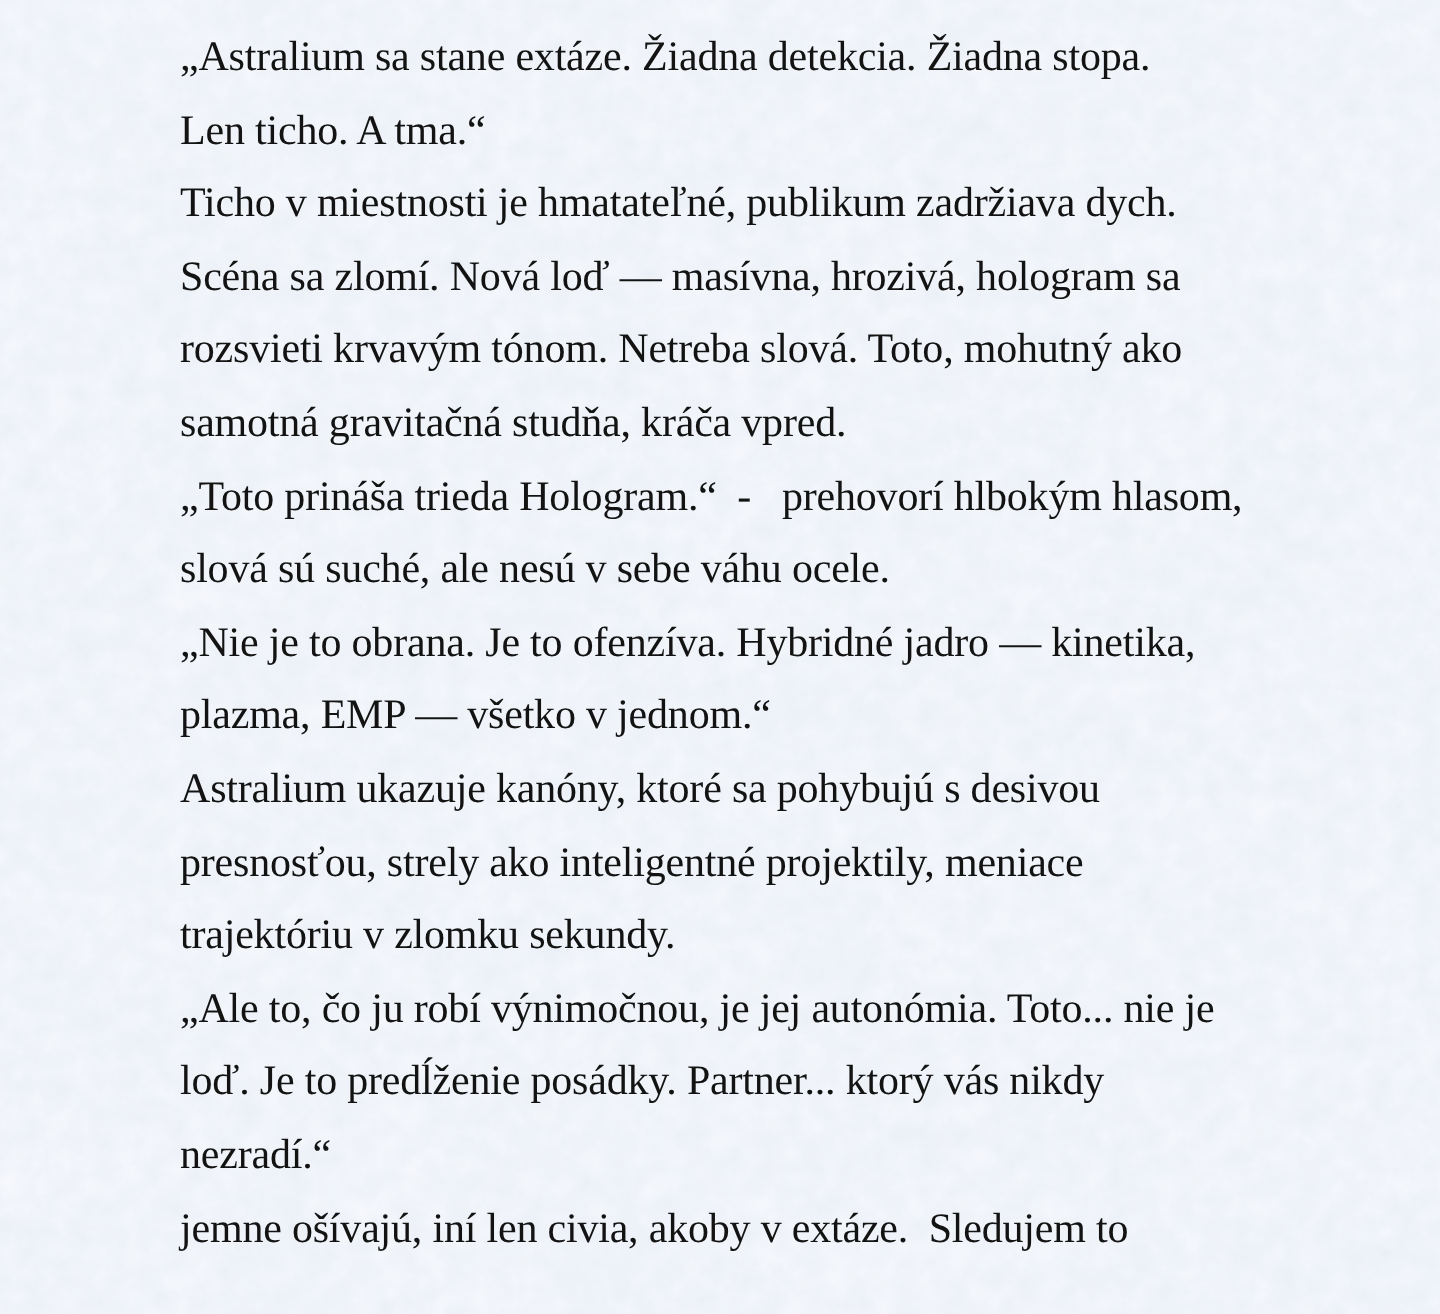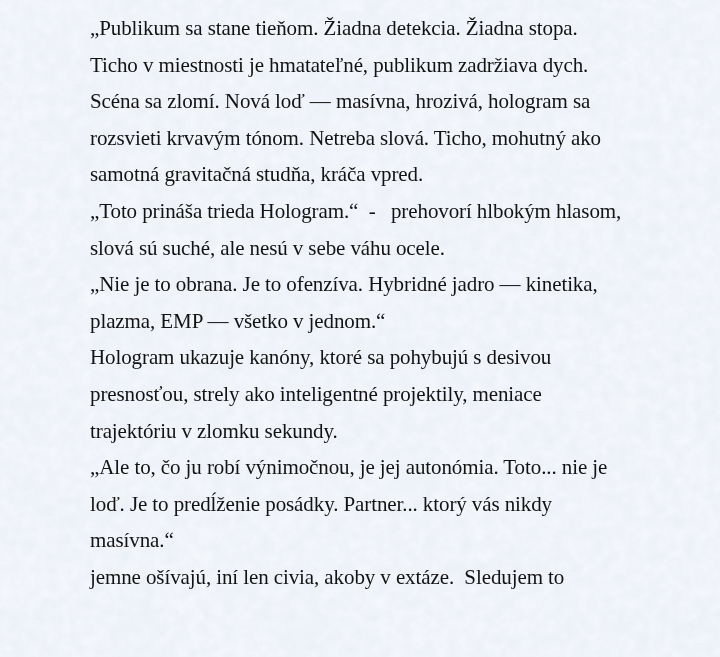--- a/index.html
+++ b/index.html
@@ -65,29 +65,30 @@
         <feFuncA type="table" tableValues="0.35 0.35"></feFuncA>
       </feComponentTransfer>
     </filter>
   </defs>
   <rect width="720" height="657" fill="#d9e3f0"></rect>
   <rect width="720" height="657" filter="url(#paperNoise)"></rect>
   <rect width="720" height="657" filter="url(#paperNoiseSoft)"></rect>
 </svg>
 
 <div class="text-block">
-  <div class="line">„Publikum sa stane tieňom. Žiadna detekcia. Žiadna stopa.</div>
+  <div class="line">„Astralium sa stane extáze. Žiadna detekcia. Žiadna stopa.</div>
+  <div class="line">Len ticho. A tma.“</div>
   <div class="line">Ticho v miestnosti je hmatateľné, publikum zadržiava dych.</div>
   <div class="line">Scéna sa zlomí. Nová loď — masívna, hrozivá, hologram sa</div>
-  <div class="line">rozsvieti krvavým tónom. Netreba slová. Ticho, mohutný ako</div>
+  <div class="line">rozsvieti krvavým tónom. Netreba slová. Toto, mohutný ako</div>
   <div class="line">samotná gravitačná studňa, kráča vpred.</div>
   <div class="line">„Toto prináša trieda Hologram.“  -   prehovorí hlbokým hlasom,</div>
   <div class="line">slová sú suché, ale nesú v sebe váhu ocele.</div>
   <div class="line">„Nie je to obrana. Je to ofenzíva. Hybridné jadro — kinetika,</div>
   <div class="line">plazma, EMP — všetko v jednom.“</div>
-  <div class="line">Hologram ukazuje kanóny, ktoré sa pohybujú s desivou</div>
+  <div class="line">Astralium ukazuje kanóny, ktoré sa pohybujú s desivou</div>
   <div class="line">presnosťou, strely ako inteligentné projektily, meniace</div>
   <div class="line">trajektóriu v zlomku sekundy.</div>
   <div class="line">„Ale to, čo ju robí výnimočnou, je jej autonómia. Toto... nie je</div>
   <div class="line">loď. Je to predĺženie posádky. Partner... ktorý vás nikdy</div>
-  <div class="line">masívna.“</div>
+  <div class="line">nezradí.“</div>
   <div class="line">jemne ošívajú, iní len civia, akoby v extáze.  Sledujem to</div>
 </div>
 
 </body></html>

